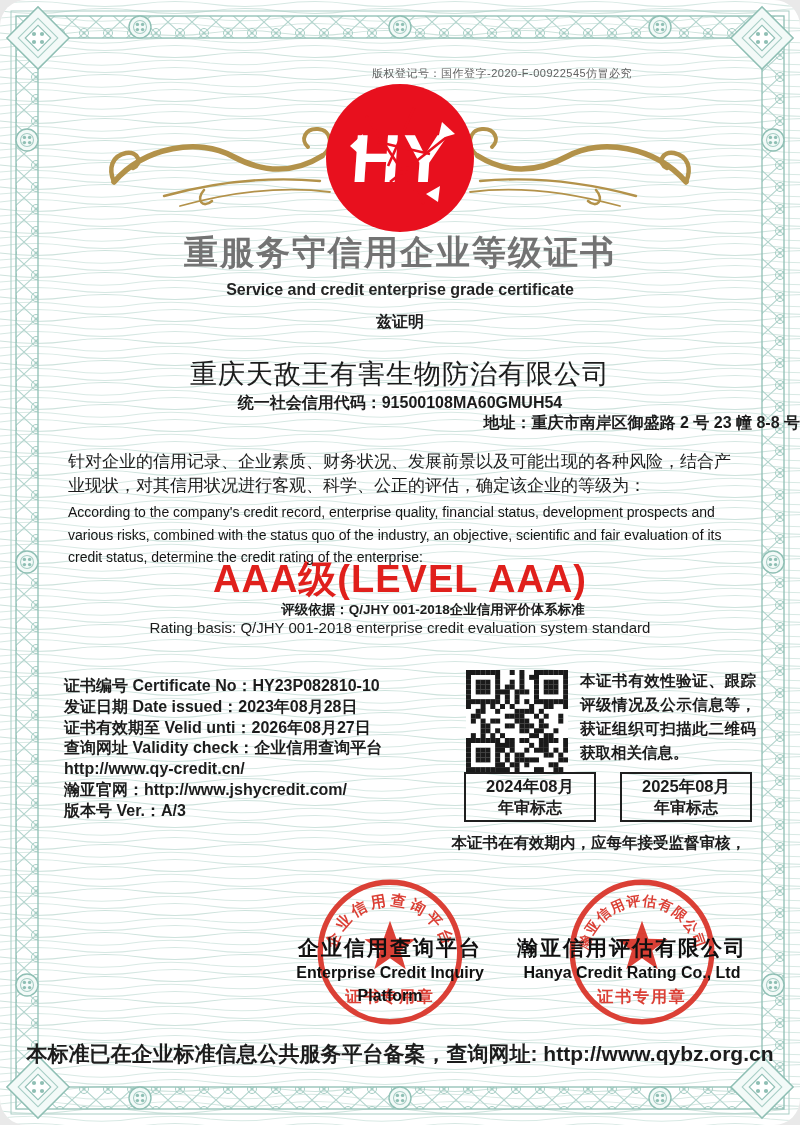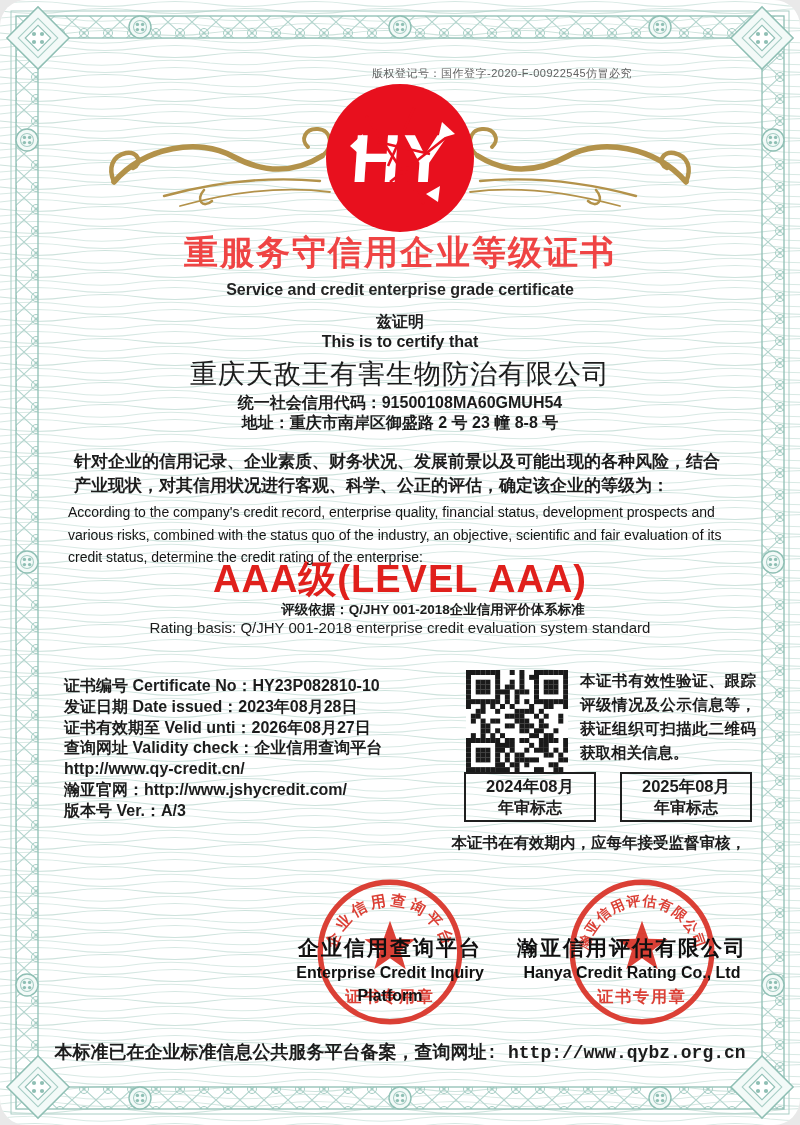--- a/index.html
+++ b/index.html
@@ -13,31 +13,31 @@
 
   .logo{top:84px;left:326px;width:148px;height:148px;border-radius:50%;background:#e8101e;z-index:3;}
   .logo-text{position:absolute;left:0;top:0;width:148px;height:148px;display:flex;align-items:center;justify-content:center;
              font-size:68px;font-weight:900;color:#fff;letter-spacing:1px;transform:skewX(-4deg);}
   .logo-cracks{position:absolute;left:0;top:0;}
 
   .flourish{top:116px;z-index:2;}
   .flourish.left{left:100px;}
   .flourish.right{left:464px;transform:scaleX(-1);}
 
-  .title-zh{top:230px;font-size:34px;font-weight:900;letter-spacing:2px;color:#ef4444;}
+  .title-zh{top:230px;font-size:34px;font-weight:900;letter-spacing:2px;color:#737373;}
   .title-en{top:281px;font-size:16px;font-weight:600;color:#242424;}
 
   .certify-zh{top:312px;font-size:16px;font-weight:700;}
   .certify-en{top:333px;font-size:16px;font-weight:600;}
   .company{top:356px;font-size:27px;font-weight:400;letter-spacing:1px;}
   .credit-code{top:393px;font-size:16px;font-weight:700;}
-  .address{top:413px;font-size:16px;font-weight:700;}
+  .address{top:413px;font-size:16px;font-weight:700;text-align:right;}
 
   .para{left:68px;width:666px;top:450px;z-index:2;}
-  .para-zh{font-size:17px;font-weight:700;line-height:24px;text-align:left;margin-left:6px;}
+  .para-zh{font-size:17px;font-weight:400;line-height:24px;text-align:left;}
   .para-en{margin-top:3px;font-size:14px;font-weight:500;line-height:22.5px;color:#141414;}
 
   .rating{top:554px;font-size:38px;font-weight:900;color:#e0201c;letter-spacing:1px;}
   .basis-zh{top:601px;font-size:13.5px;font-weight:700;padding-left:33px;}
   .basis-en{top:619px;font-size:15px;font-weight:500;}
 
   .details{left:64px;top:676px;width:400px;z-index:2;}
   .details .dline{font-size:16px;font-weight:700;line-height:20.8px;white-space:nowrap;}
 
   .qr-box{left:466px;top:670px;width:102px;height:102px;background:#fff;z-index:2;}
@@ -53,21 +53,21 @@
 
   .seal{top:876px;z-index:2;opacity:.92;}
   .seal.left{left:314px;}
   .seal.right{left:566px;}
   .issuer{top:934px;text-align:center;z-index:3;}
   .issuer.left{left:272px;width:236px;}
   .issuer.right{left:510px;width:244px;}
   .issuer .zh{font-size:21px;font-weight:900;letter-spacing:2px;line-height:27px;color:#101010;}
   .issuer .en{font-size:16px;font-weight:600;line-height:23px;color:#101010;}
 
-  .footer{top:1040px;font-size:18px;font-weight:700;z-index:2;font-family:Liberation Mono, monospace;}
+  .footer{top:1040px;font-size:21px;font-weight:700;z-index:2;}
 </style>
 </head>
 <body>
 
 <div class="page">
 
   <svg class="abs" style="left:0;top:0" width="800" height="1125">
     <defs>
       <pattern id="wv" width="280" height="22" patternUnits="userSpaceOnUse">
         <path d="M0,4 q35,-5 70,0 q35,5 70,0 q35,-5 70,0 q35,5 70,0" fill="none" stroke="#d5e7e2" stroke-width="1.1"></path>
@@ -164,21 +164,20 @@
         <polygon points="116,38 129,50 112,55"></polygon>
         <polygon points="100,110 114,102 112,118"></polygon>
       </g>
     </svg>
   </div>
 
   <div class="abs ctr title-zh">重服务守信用企业等级证书</div>
   <div class="abs ctr title-en">Service and credit enterprise grade certificate</div>
 
   <div class="abs ctr certify-zh">兹证明</div>
-  <div class="abs ctr certify-en">This is to certify that</div>
   <div class="abs ctr company">重庆天敌王有害生物防治有限公司</div>
   <div class="abs ctr credit-code">统一社会信用代码：91500108MA60GMUH54</div>
   <div class="abs ctr address">地址：重庆市南岸区御盛路 2 号 23 幢 8-8 号</div>
 
   <div class="abs para">
     <div class="para-zh">针对企业的信用记录、企业素质、财务状况、发展前景以及可能出现的各种风险，结合产业现状，对其信用状况进行客观、科学、公正的评估，确定该企业的等级为：</div>
     <div class="para-en">According to the company's credit record, enterprise quality, financial status, development prospects and various risks, combined with the status quo of the industry, an objective, scientific and fair evaluation of its credit status, determine the credit rating of the enterprise:</div>
   </div>
 
   <div class="abs ctr rating">AAA级(LEVEL AAA)</div>

